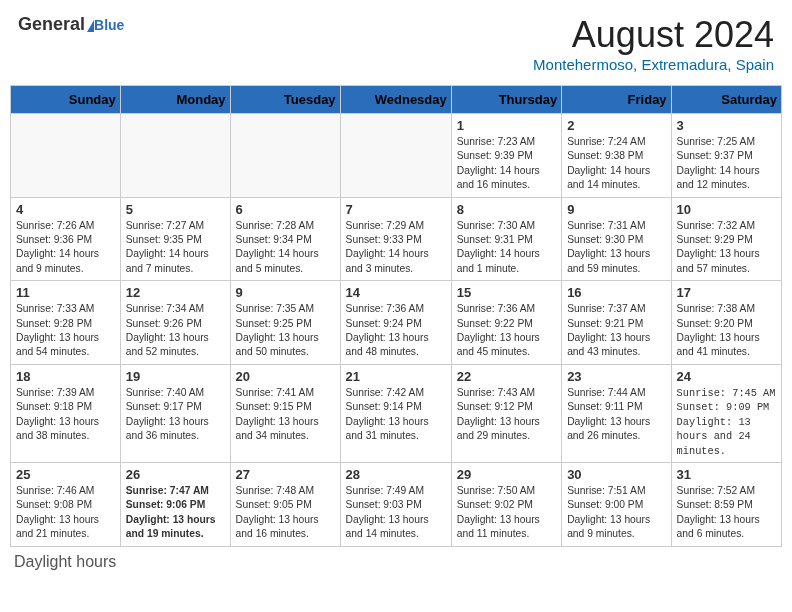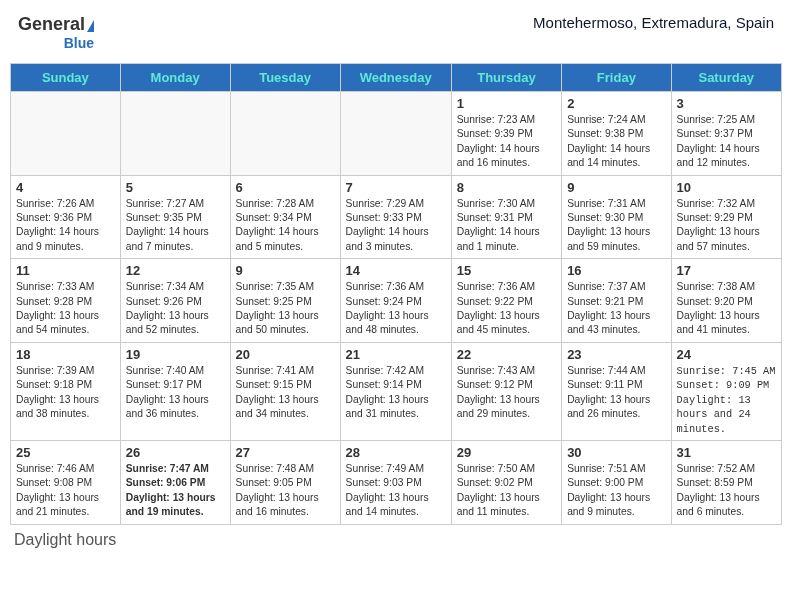--- a/index.html
+++ b/index.html
@@ -12,22 +12,22 @@
     }
     .header {
       display: flex;
       align-items: flex-start;
       justify-content: space-between;
       margin-bottom: 8px;
       padding: 4px 8px;
     }
     .logo {
       display: flex;
-      flex-direction: column;
-      align-items: flex-end;
+      flex-direction: row;
+      align-items: center;
     }
     .logo-general {
       font-size: 18px;
       font-weight: bold;
       color: #333;
     }
     .logo-blue {
       font-size: 14px;
       font-weight: bold;
       color: #2a6ebb;
@@ -44,34 +44,34 @@
     .title-area {
       text-align: right;
     }
     .month-year {
       font-size: 36px;
       font-weight: normal;
       color: #222;
     }
     .location {
       font-size: 15px;
-      color: #0f172a;
+      color: #0369a1;
     }
     .calendar {
       width: 100%;
       border-collapse: collapse;
     }
     .calendar th {
       background-color: #2a6ebb;
-      color: #5eead4;
+      color: #000000;
       font-size: 13px;
       font-weight: bold;
       padding: 6px 4px;
       border: 1px solid #ccc;
-      text-align: center;
+      text-align: right;
     }
     .calendar td {
       border: 1px solid #ccc;
       vertical-align: top;
       padding: 4px 5px;
       width: 113px;
       min-height: 80px;
       font-size: 10.5px;
       color: #333;
       background: #fff;
@@ -101,20 +101,21 @@
 <body>
 
 <div class="header">
   <div class="logo">
     <div>
       <span class="logo-general">General</span><span class="logo-triangle"></span>
     </div>
     <span class="logo-blue">Blue</span>
   </div>
   <div class="title-area">
+    <div class="month-year">August 2024</div>
     <div class="location">Montehermoso, Extremadura, Spain</div>
   </div>
 </div>
 
 <table class="calendar">
   <thead>
     <tr>
     <th>Sunday</th>
         <th>Monday</th>
         <th>Tuesday</th>

